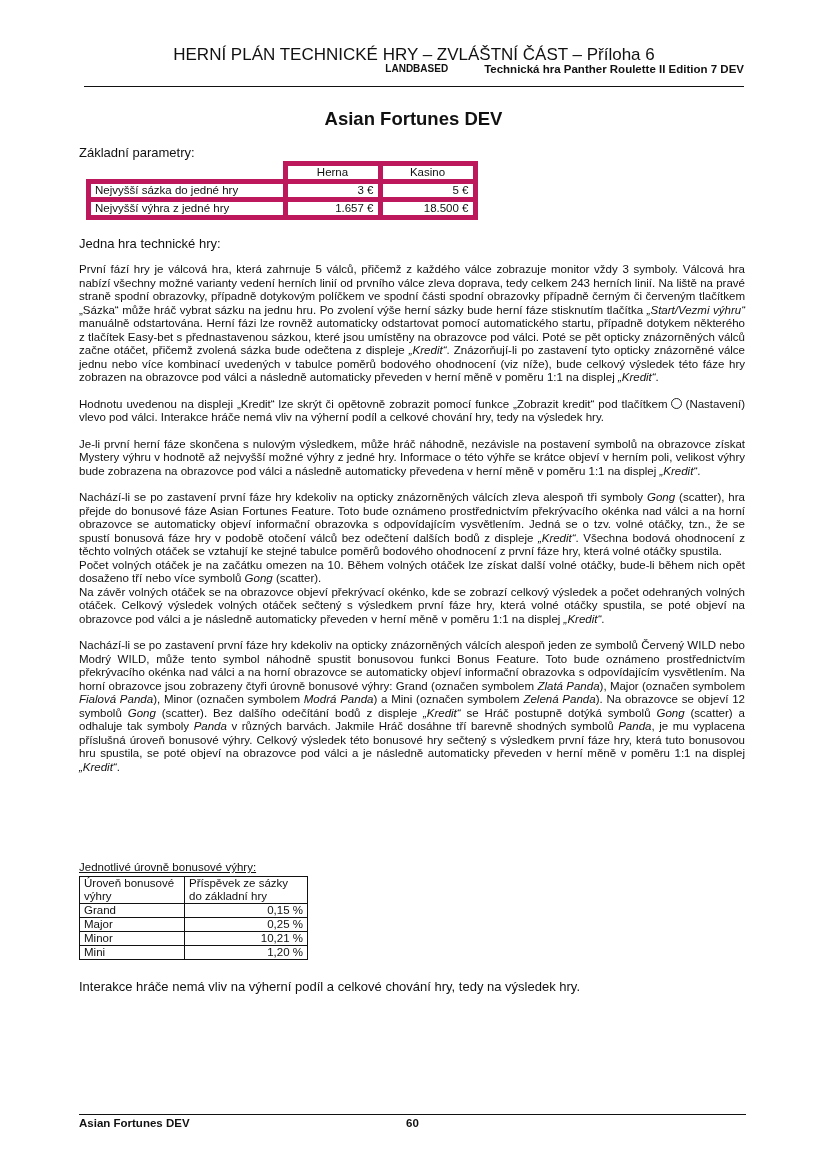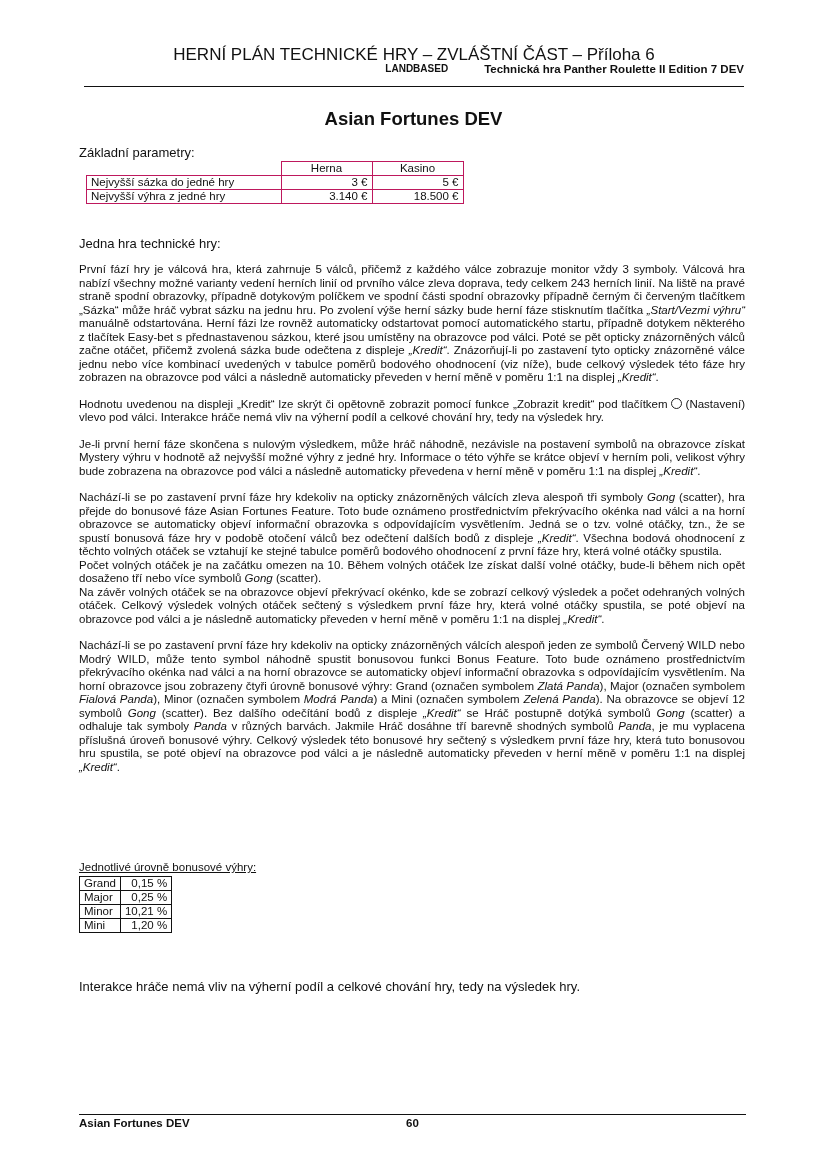--- a/index.html
+++ b/index.html
@@ -7,21 +7,21 @@
          font-family: "Liberation Sans", sans-serif; color: #111; }
   .page-header { position: absolute; left: 84px; top: 48px; width: 660px; }
   .hdr-line1 { text-align: center; font-weight: normal; font-size: 17px; line-height: 14px; }
   .hdr-line2 { display: flex; justify-content: flex-end; font-weight: bold; font-size: 11.5px; line-height: 14px; }
   .hdr-left { font-size: 10px; margin-right: 36px; }
   .hdr-rule { position: absolute; left: 84px; top: 86px; width: 660px; border-top: 1px solid #111; }
   .title { position: absolute; left: 0; width: 827px; top: 108px; text-align: center; font-weight: bold; font-size: 18.5px; }
   .h2 { position: absolute; left: 79px; font-weight: normal; font-size: 13px; }
   table { border-collapse: collapse; font-size: 11.5px; }
   .params { position: absolute; left: 86px; top: 161px; }
-  .params td { border: 1px solid #be185d; padding: 0 4px; height: 13px; line-height: 13px; }
+  .params td { border: 5px solid #be185d; padding: 0 4px; height: 13px; line-height: 13px; }
   .params td.num { text-align: right; }
   .params td.center { text-align: center; }
   .params td.empty { border: none; }
   .body-text { position: absolute; left: 79px; width: 666px; font-size: 11.5px; line-height: 13.5px; text-align: justify; }
   .body-text p { margin: 0; }
   .gap { height: 13px; }
   .gear { display: inline-block; width: 9px; height: 9px; border: 1.5px solid #222; border-radius: 50%; vertical-align: -1px; margin-left: 3px; }
   .bonus-caption { position: absolute; left: 79px; top: 861px; font-size: 11.5px; text-decoration: underline; }
   .bonus { position: absolute; left: 79px; top: 876px; }
   .bonus td { border: 1px solid #111; padding: 0 4px; line-height: 13px; vertical-align: top; }
@@ -53,21 +53,21 @@
     <td class="center" style="width:82px">Herna</td>
     <td class="center" style="width:82px">Kasino</td>
   </tr>
   <tr>
     <td>Nejvyšší sázka do jedné hry</td>
     <td class="num">3 €</td>
     <td class="num">5 €</td>
   </tr>
   <tr>
     <td>Nejvyšší výhra z jedné hry</td>
-    <td class="num">3.140 €</td>
+    <td class="num">1.657 €</td>
     <td class="num">18.500 €</td>
   </tr>
 </tbody>
   </table>
 
 <div class="h2" style="top:236px">Jedna hra technické hry:</div>
 
 <div class="body-text" style="top:263px">
   <p><span>První fází hry je válcová hra, která zahrnuje 5 válců, přičemž z každého válce zobrazuje monitor vždy 3 symboly. Válcová hra nabízí všechny možné varianty vedení herních linií od prvního válce zleva doprava, tedy celkem 243 herních linií. Na liště na pravé straně spodní obrazovky, případně dotykovým políčkem ve spodní části spodní obrazovky případně černým či červeným tlačítkem „Sázka“ může hráč vybrat sázku na jednu hru. Po zvolení výše herní sázky bude herní fáze stisknutím tlačítka </span><i>„Start/Vezmi výhru“</i><span> manuálně odstartována. Herní fázi lze rovněž automaticky odstartovat pomocí automatického startu, případně dotykem některého z tlačítek Easy-bet s přednastavenou sázkou, které jsou umístěny na obrazovce pod válci. Poté se pět opticky znázorněných válců začne otáčet, přičemž zvolená sázka bude odečtena z displeje </span><i>„Kredit“</i><span>. Znázorňují-li po zastavení tyto opticky znázorněné válce jednu nebo více kombinací uvedených v tabulce poměrů bodového ohodnocení (viz níže), bude celkový výsledek této fáze hry zobrazen na obrazovce pod válci a následně automaticky převeden v herní měně v poměru 1:1 na displej </span><i>„Kredit“</i><span>.</span></p>
   <div class="gap"></div>
@@ -78,20 +78,24 @@
   <p><span>Nachází-li se po zastavení první fáze hry kdekoliv na opticky znázorněných válcích zleva alespoň tři symboly </span><i>Gong</i><span> (scatter), hra přejde do bonusové fáze Asian Fortunes Feature. Toto bude oznámeno prostřednictvím překrývacího okénka nad válci a na horní obrazovce se automaticky objeví informační obrazovka s odpovídajícím vysvětlením. Jedná se o tzv. volné otáčky, tzn., že se spustí bonusová fáze hry v podobě otočení válců bez odečtení dalších bodů z displeje </span><i>„Kredit“</i><span>. Všechna bodová ohodnocení z těchto volných otáček se vztahují ke stejné tabulce poměrů bodového ohodnocení z první fáze hry, která volné otáčky spustila.</span></p>
   <p><span>Počet volných otáček je na začátku omezen na 10. Během volných otáček lze získat další volné otáčky, bude-li během nich opět dosaženo tří nebo více symbolů </span><i>Gong</i><span> (scatter).</span></p>
   <p><span>Na závěr volných otáček se na obrazovce objeví překrývací okénko, kde se zobrazí celkový výsledek a počet odehraných volných otáček. Celkový výsledek volných otáček sečtený s výsledkem první fáze hry, která volné otáčky spustila, se poté objeví na obrazovce pod válci a je následně automaticky převeden v herní měně v poměru 1:1 na displej </span><i>„Kredit“</i><span>.</span></p>
   <div class="gap"></div>
   <p><span>Nachází-li se po zastavení první fáze hry kdekoliv na opticky znázorněných válcích alespoň jeden ze symbolů Červený WILD nebo Modrý WILD, může tento symbol náhodně spustit bonusovou funkci Bonus Feature. Toto bude oznámeno prostřednictvím překrývacího okénka nad válci a na horní obrazovce se automaticky objeví informační obrazovka s odpovídajícím vysvětlením. Na horní obrazovce jsou zobrazeny čtyři úrovně bonusové výhry: Grand (označen symbolem </span><i>Zlatá Panda</i><span>), Major (označen symbolem </span><i>Fialová Panda</i><span>), Minor (označen symbolem </span><i>Modrá Panda</i><span>) a Mini (označen symbolem </span><i>Zelená Panda</i><span>). Na obrazovce se objeví 12 symbolů </span><i>Gong</i><span> (scatter). Bez dalšího odečítání bodů z displeje </span><i>„Kredit“</i><span> se Hráč postupně dotýká symbolů </span><i>Gong</i><span> (scatter) a odhaluje tak symboly </span><i>Panda</i><span> v různých barvách. Jakmile Hráč dosáhne tří barevně shodných symbolů </span><i>Panda</i><span>, je mu vyplacena příslušná úroveň bonusové výhry. Celkový výsledek této bonusové hry sečtený s výsledkem první fáze hry, která tuto bonusovou hru spustila, se poté objeví na obrazovce pod válci a je následně automaticky převeden v herní měně v poměru 1:1 na displej </span><i>„Kredit“</i><span>.</span></p>
 </div>
 
 <div class="bonus-caption">Jednotlivé úrovně bonusové výhry:</div>
 <table class="bonus">
   <tbody>
+      <tr>
+    <td style="width:96px">Úroveň bonusové výhry</td>
+    <td style="width:114px">Příspěvek ze sázky do základní hry</td>
+  </tr>
   <tr>
     <td>Grand</td>
     <td class="num">0,15 %</td>
   </tr>
   <tr>
     <td>Major</td>
     <td class="num">0,25 %</td>
   </tr>
   <tr>
     <td>Minor</td>

